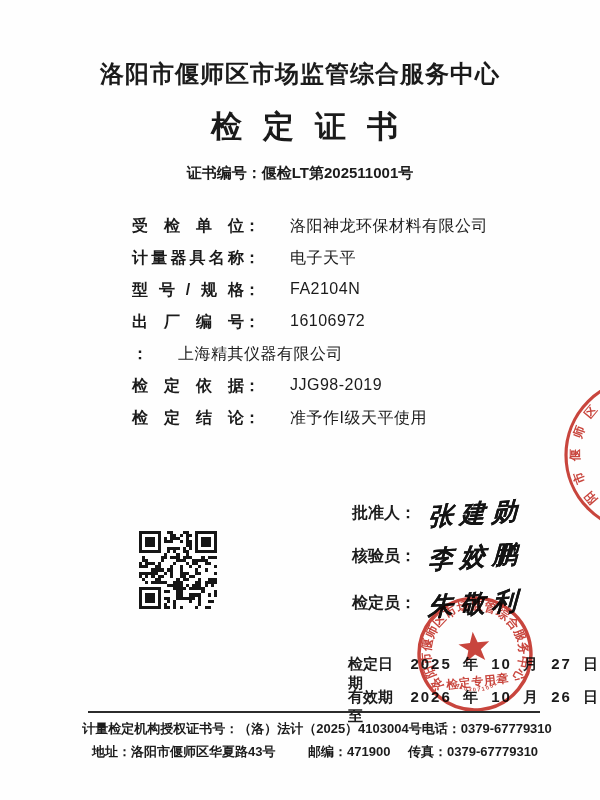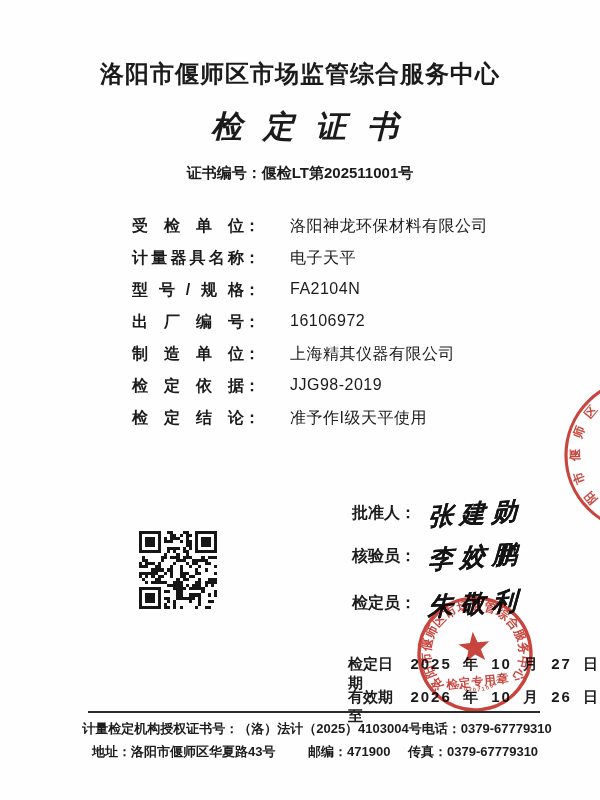--- a/index.html
+++ b/index.html
@@ -4,21 +4,21 @@
 <style>
   html,body{margin:0;padding:0;}
   body{
     width:600px;height:800px;position:relative;overflow:hidden;
     background:#fefefe;color:#1b1b1b;
     font-family:"Liberation Sans", sans-serif;
   }
   .abs{position:absolute;}
   .center{left:0;width:100%;text-align:center;}
   .org-title{top:58px;font-size:24px;font-weight:bold;letter-spacing:1px;}
-  .doc-title{top:106px;font-size:31px;font-weight:bold;letter-spacing:21px;padding-left:30px;box-sizing:border-box;font-style:italic;}
+  .doc-title{top:106px;font-size:31px;font-weight:bold;letter-spacing:21px;padding-left:30px;box-sizing:border-box;}
   .cert-line{top:164px;font-size:15px;font-weight:bold;}
   .cert-line .num{margin-left:0;}
 
   .fields{top:216px;left:132px;display:flex;flex-direction:column;}
   .frow{height:32px;display:flex;align-items:flex-start;font-size:16px;}
   .jlabel{display:inline-block;width:112px;text-align:justify;text-align-last:justify;font-weight:bold;}
   .colon{font-weight:bold;}
   .fvalue{margin-left:30px;font-weight:400;letter-spacing:0.5px;white-space:nowrap;}
 
   .sig-row{display:flex;align-items:flex-start;left:352px;}
@@ -70,21 +70,20 @@
     <span class="jlabel">型号/规格</span>
       <span class="colon">：</span>
     <span class="fvalue">FA2104N</span>
   </div>
   <div class="frow">
     <span class="jlabel">出厂编号</span>
       <span class="colon">：</span>
     <span class="fvalue">16106972</span>
   </div>
   <div class="frow">
-    <span class="jlabel">制造单位</span>
       <span class="colon">：</span>
     <span class="fvalue">上海精其仪器有限公司</span>
   </div>
   <div class="frow">
     <span class="jlabel">检定依据</span>
       <span class="colon">：</span>
     <span class="fvalue">JJG98-2019</span>
   </div>
   <div class="frow">
     <span class="jlabel">检定结论</span>

